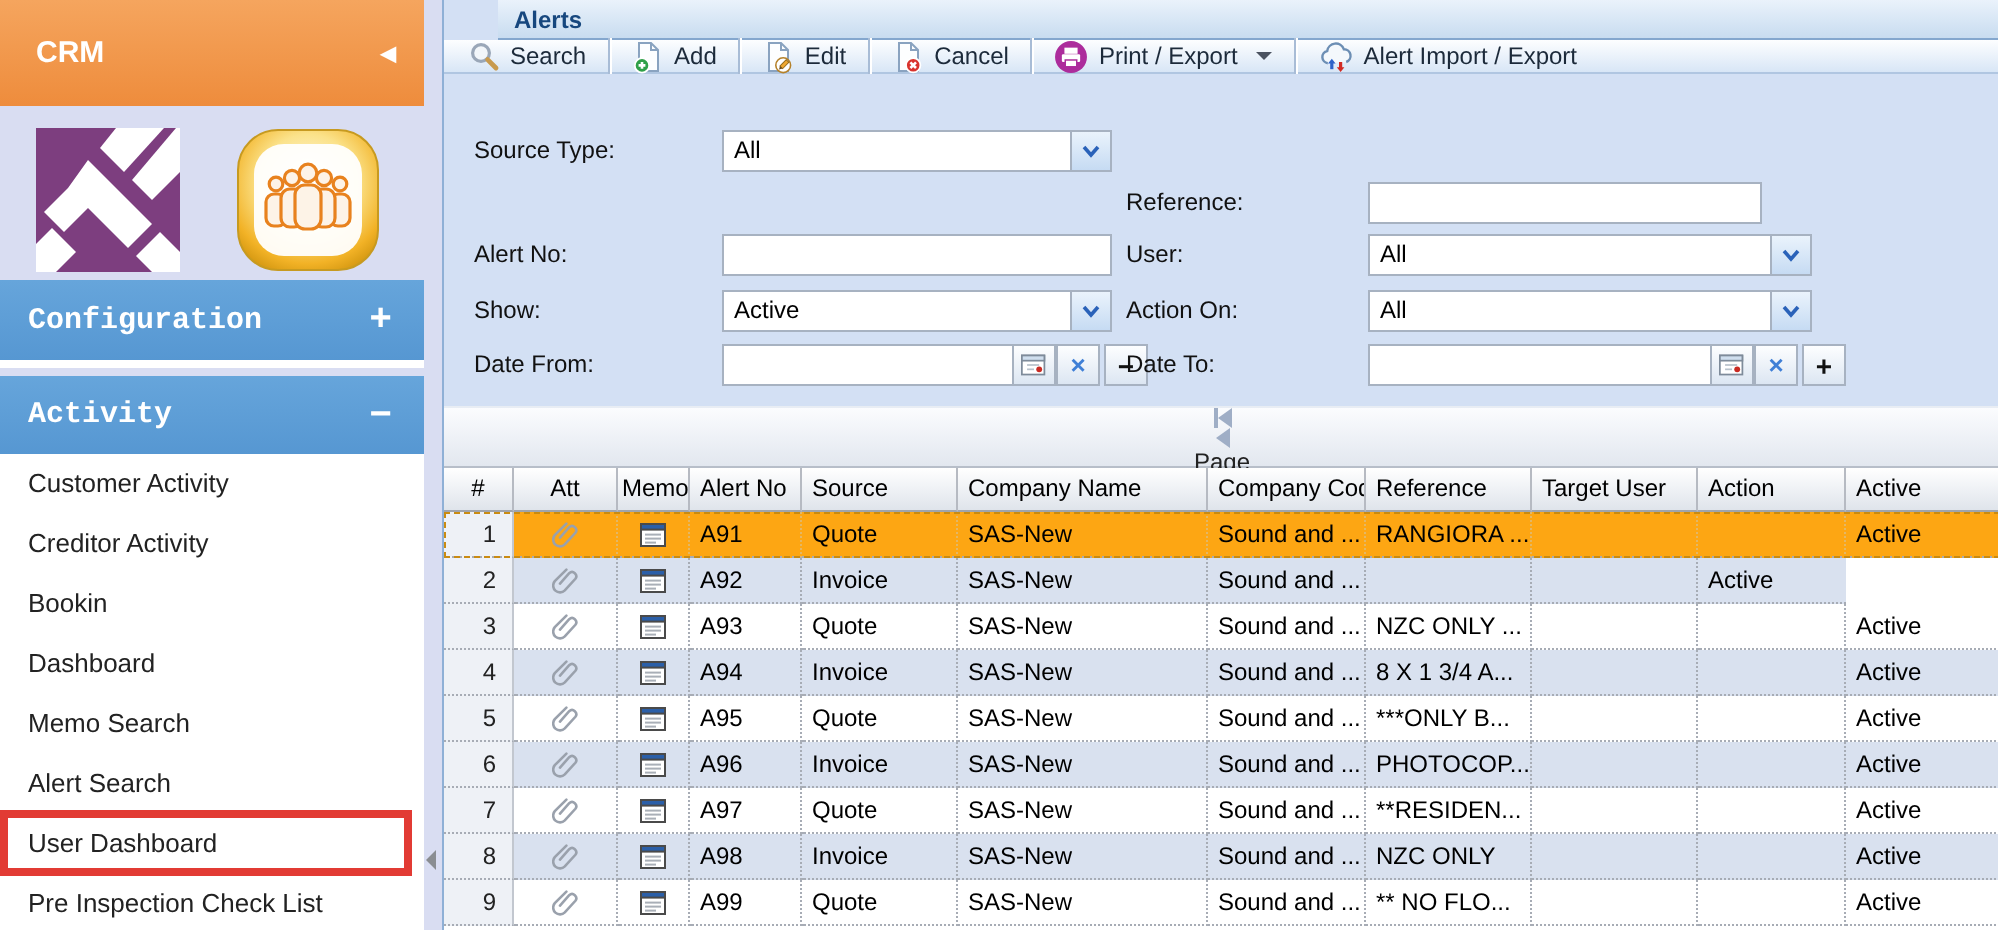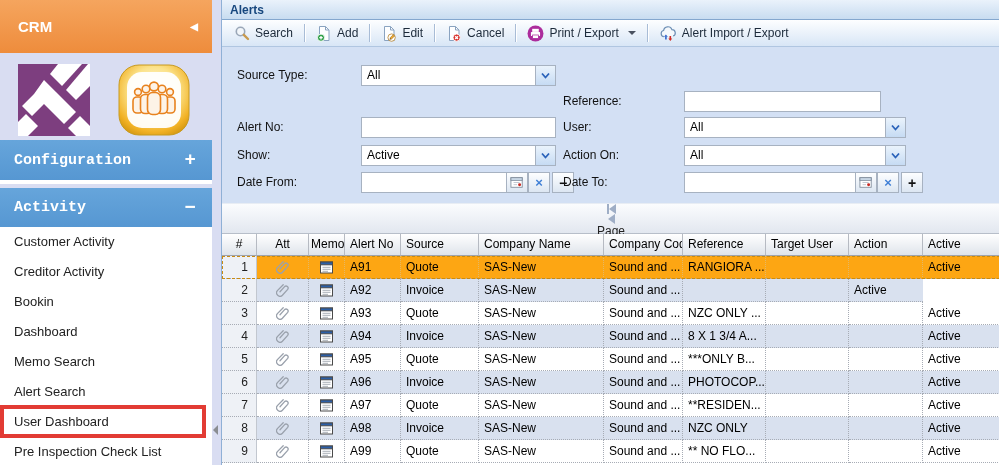--- a/index.html
+++ b/index.html
@@ -33,23 +33,23 @@
     border:4px solid #E23B34; pointer-events:none; }
   
   .gutter { position:absolute; left:212px; top:0; width:9px; height:465px; background:#D9DDF2; }
   .split-arrow { position:absolute; top:425px; left:1px; width:0; height:0;
     border-top:5px solid transparent; border-bottom:5px solid transparent;
     border-right:5px solid #8A8D92; }
   
   .main { position:absolute; left:221px; top:0; width:778px; height:465px;
     background:#D3E0F4; border-left:1px solid #8FB0D6; }
   .alerts-bar { height:20px; background:linear-gradient(#EAF2FB,#C8DCF0);
-    border-bottom:1px solid #84A7CE; display:flex; align-items:center; padding:0 8px; }
+    border-bottom:1px solid #84A7CE; display:flex; align-items:center; padding:0 8px;margin-left:27px; }
   .alerts-title { font-size:12px; font-weight:bold; color:#17477E; }
-  .toolbar { height:27px; background:linear-gradient(#FDFEFF,#D8E6F6);
+  .toolbar { height:17px; background:linear-gradient(#FDFEFF,#D8E6F6);
     border-bottom:1px solid #B0C6E1; display:flex; align-items:center; padding:0 4px; }
   .tbtn { display:flex; align-items:center; gap:5px; padding:0 8px; font-size:12px;
     color:#1C2A3A; cursor:pointer; height:24px; white-space:nowrap; }
   .tdiv { width:1px; height:18px; background:#A8BCD6; box-shadow:1px 0 0 #FFFFFF; margin:0 3px; }
   .caret { width:0; height:0; border-left:4px solid transparent; border-right:4px solid transparent;
     border-top:4px solid #4A5260; margin-left:4px; }
   
   .filter-panel { position:absolute; left:0; top:50px; width:778px; height:153px; background:#D3E0F4; }
   .flabel { position:absolute; font-size:12px; color:#111; }
   .finput { position:absolute; height:21px; border:1px solid #A7B2C1; background:#fff;

